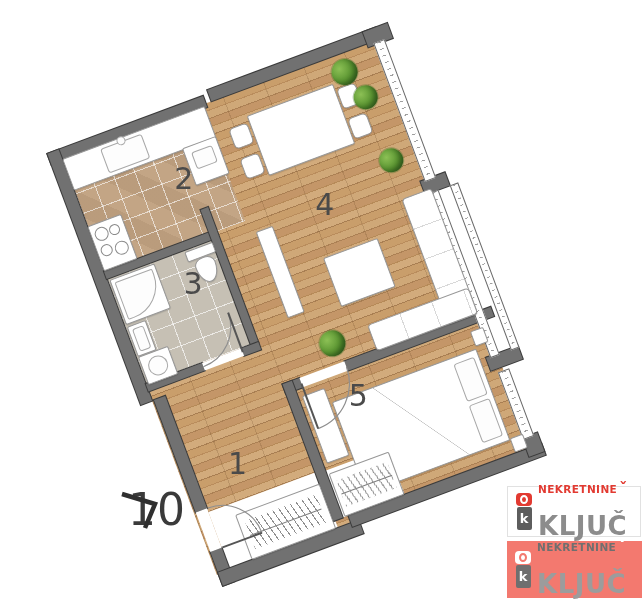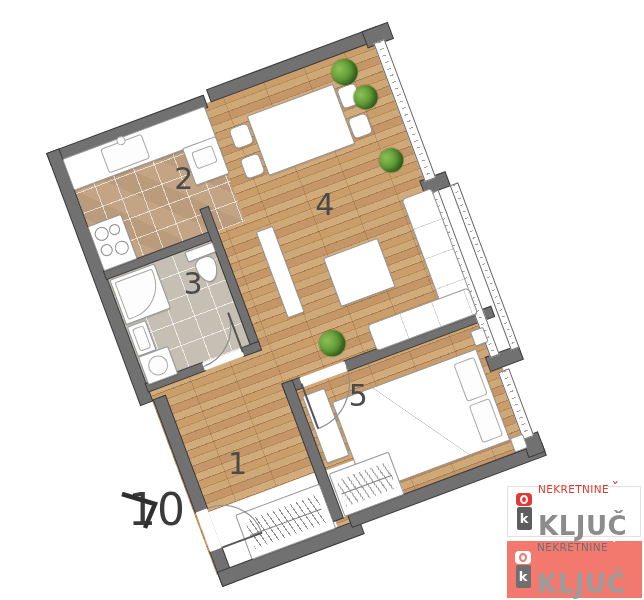--- a/index.html
+++ b/index.html
@@ -58,21 +58,21 @@
   .logo2{left:507px;top:541px;width:135px;height:57px;background:#f3796f;}
   .key{display:flex;flex-direction:column;align-items:center;gap:1px;}
   .key .head{width:16px;height:13px;border-radius:4px;position:relative;}
   .key .head::after{content:"";position:absolute;inset:2px 4px;border-radius:50%;border:2px solid transparent;}
   .logo1 .head{background:#e23a31;} .logo1 .head::after{border-color:#fff;}
   .logo2 .head{background:#fff;}    .logo2 .head::after{border-color:#f3796f;}
   .key .stem{width:15px;height:23px;border-radius:2px;display:flex;align-items:center;justify-content:center;
              color:#fff;font-weight:bold;font-size:13px;}
   .logo1 .stem{background:#5d5d5d;} .logo2 .stem{background:#6f6f6f;}
   .ltxt{display:flex;flex-direction:column;line-height:1;}
-  .l1row{display:flex;align-items:center;font-weight:normal;font-size:10.5px;letter-spacing:.4px;}
+  .l1row{display:flex;align-items:center;font-weight:bold;font-size:10.5px;letter-spacing:.4px;}
   .caron{font-size:16px;line-height:8px;margin-left:2px;transform:translateY(-1px);}
   .l2{font-weight:bold;font-size:26px;letter-spacing:.5px;margin-top:18px;}
   .logo1 .l1row{color:#e23a31;} .logo1 .caron{color:#e23a31;} .logo1 .l2{color:#8c8c8c;}
   .logo2 .l1row{color:#6f6f6f;} .logo2 .caron{color:#ffffff;} .logo2 .l2{color:#9c9c9c;}
 </style>
 </head>
 <body>
 
 <div class="abs" style="inset:0;">
 

